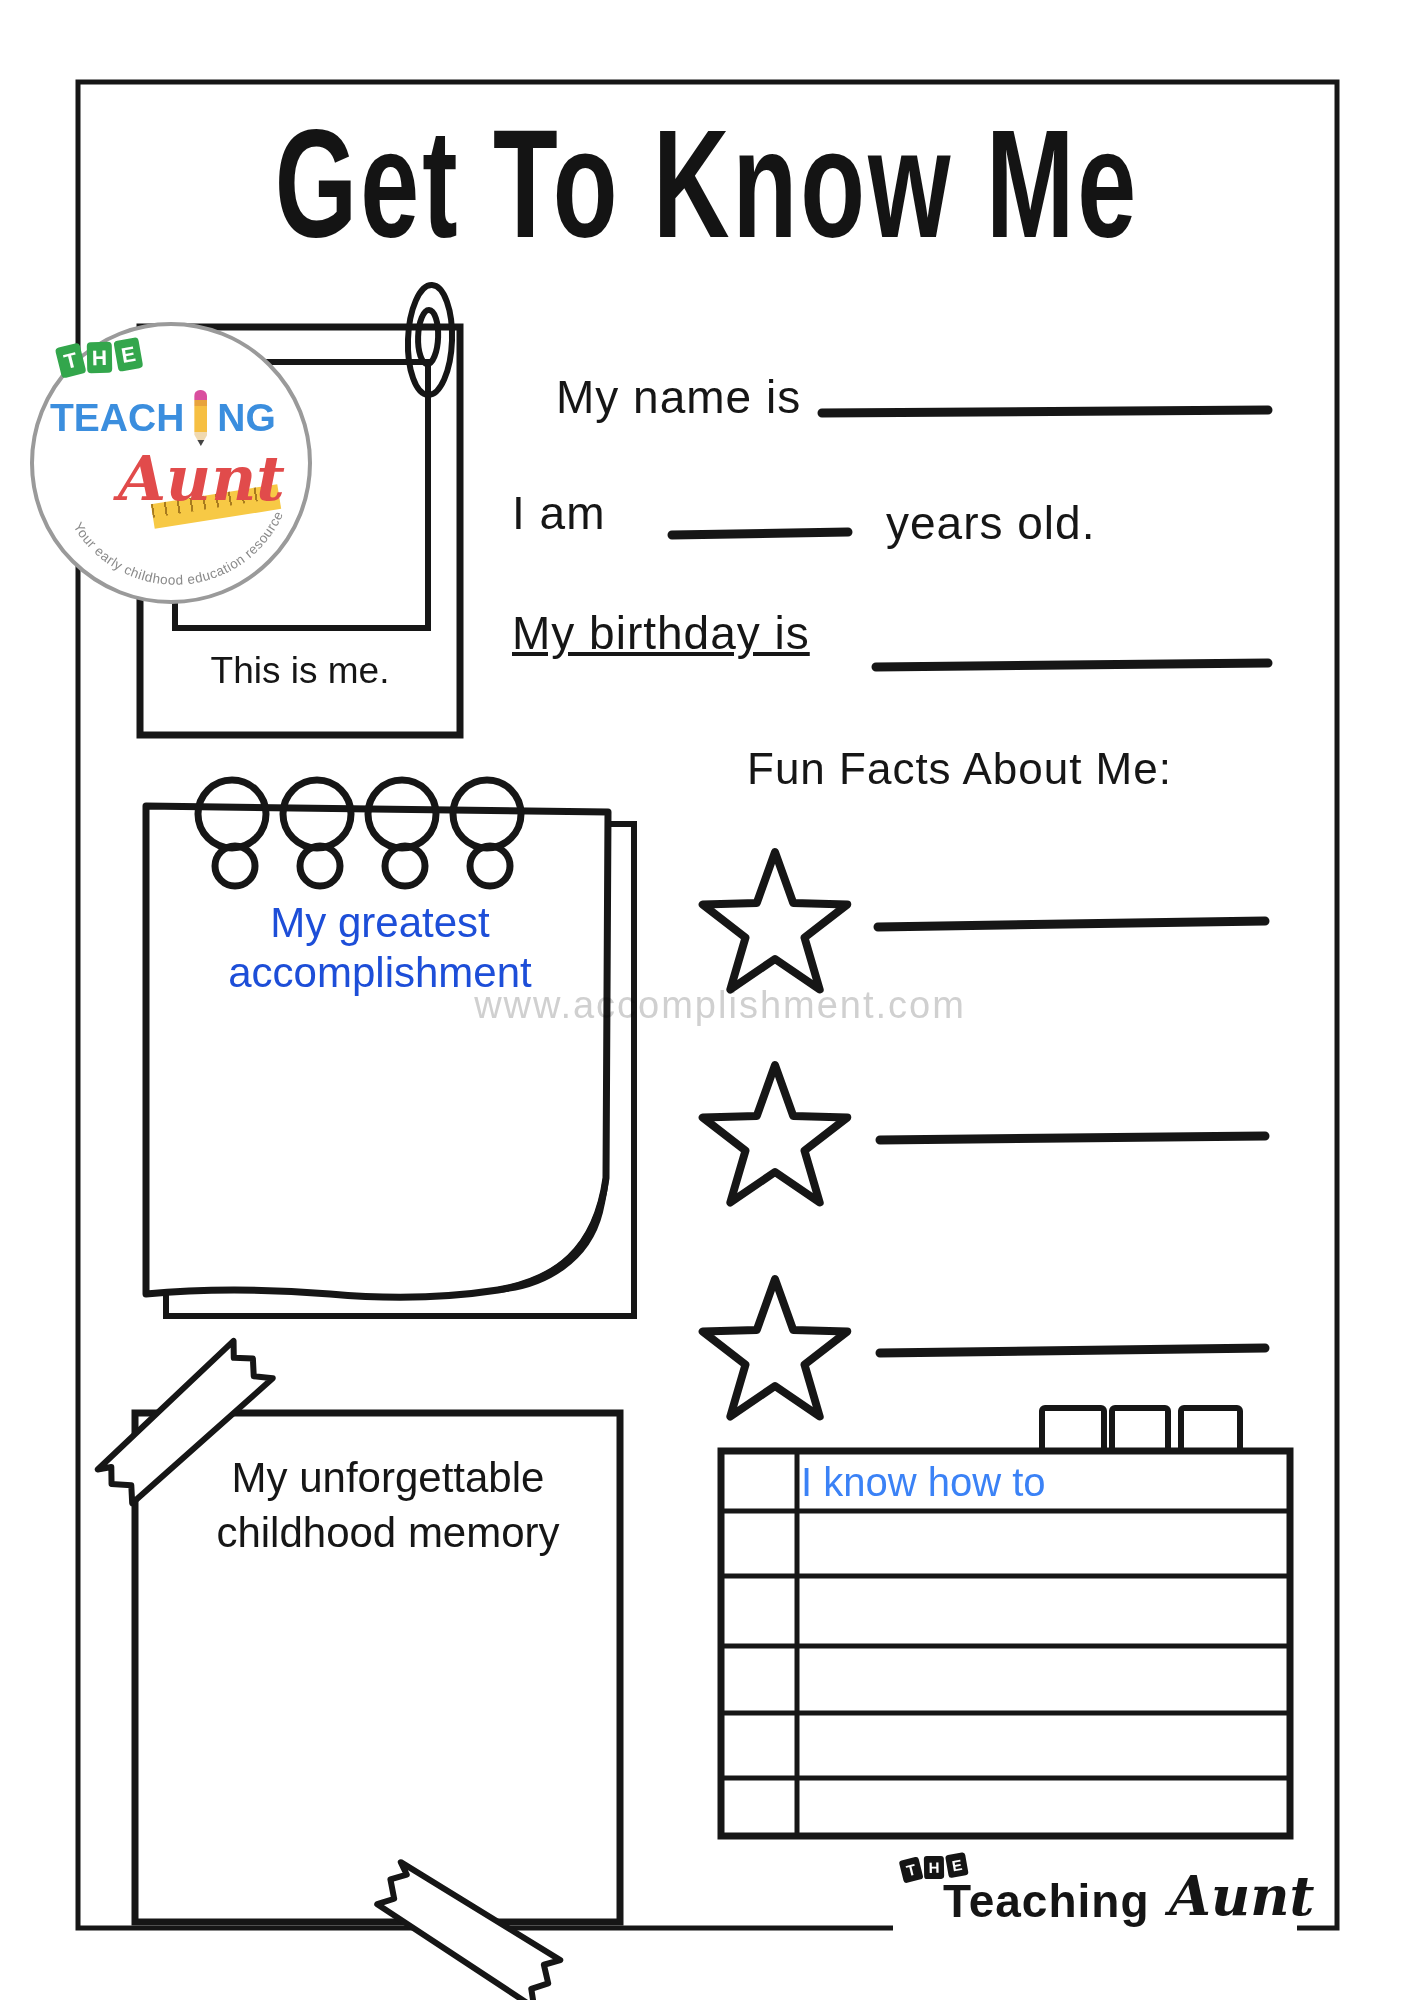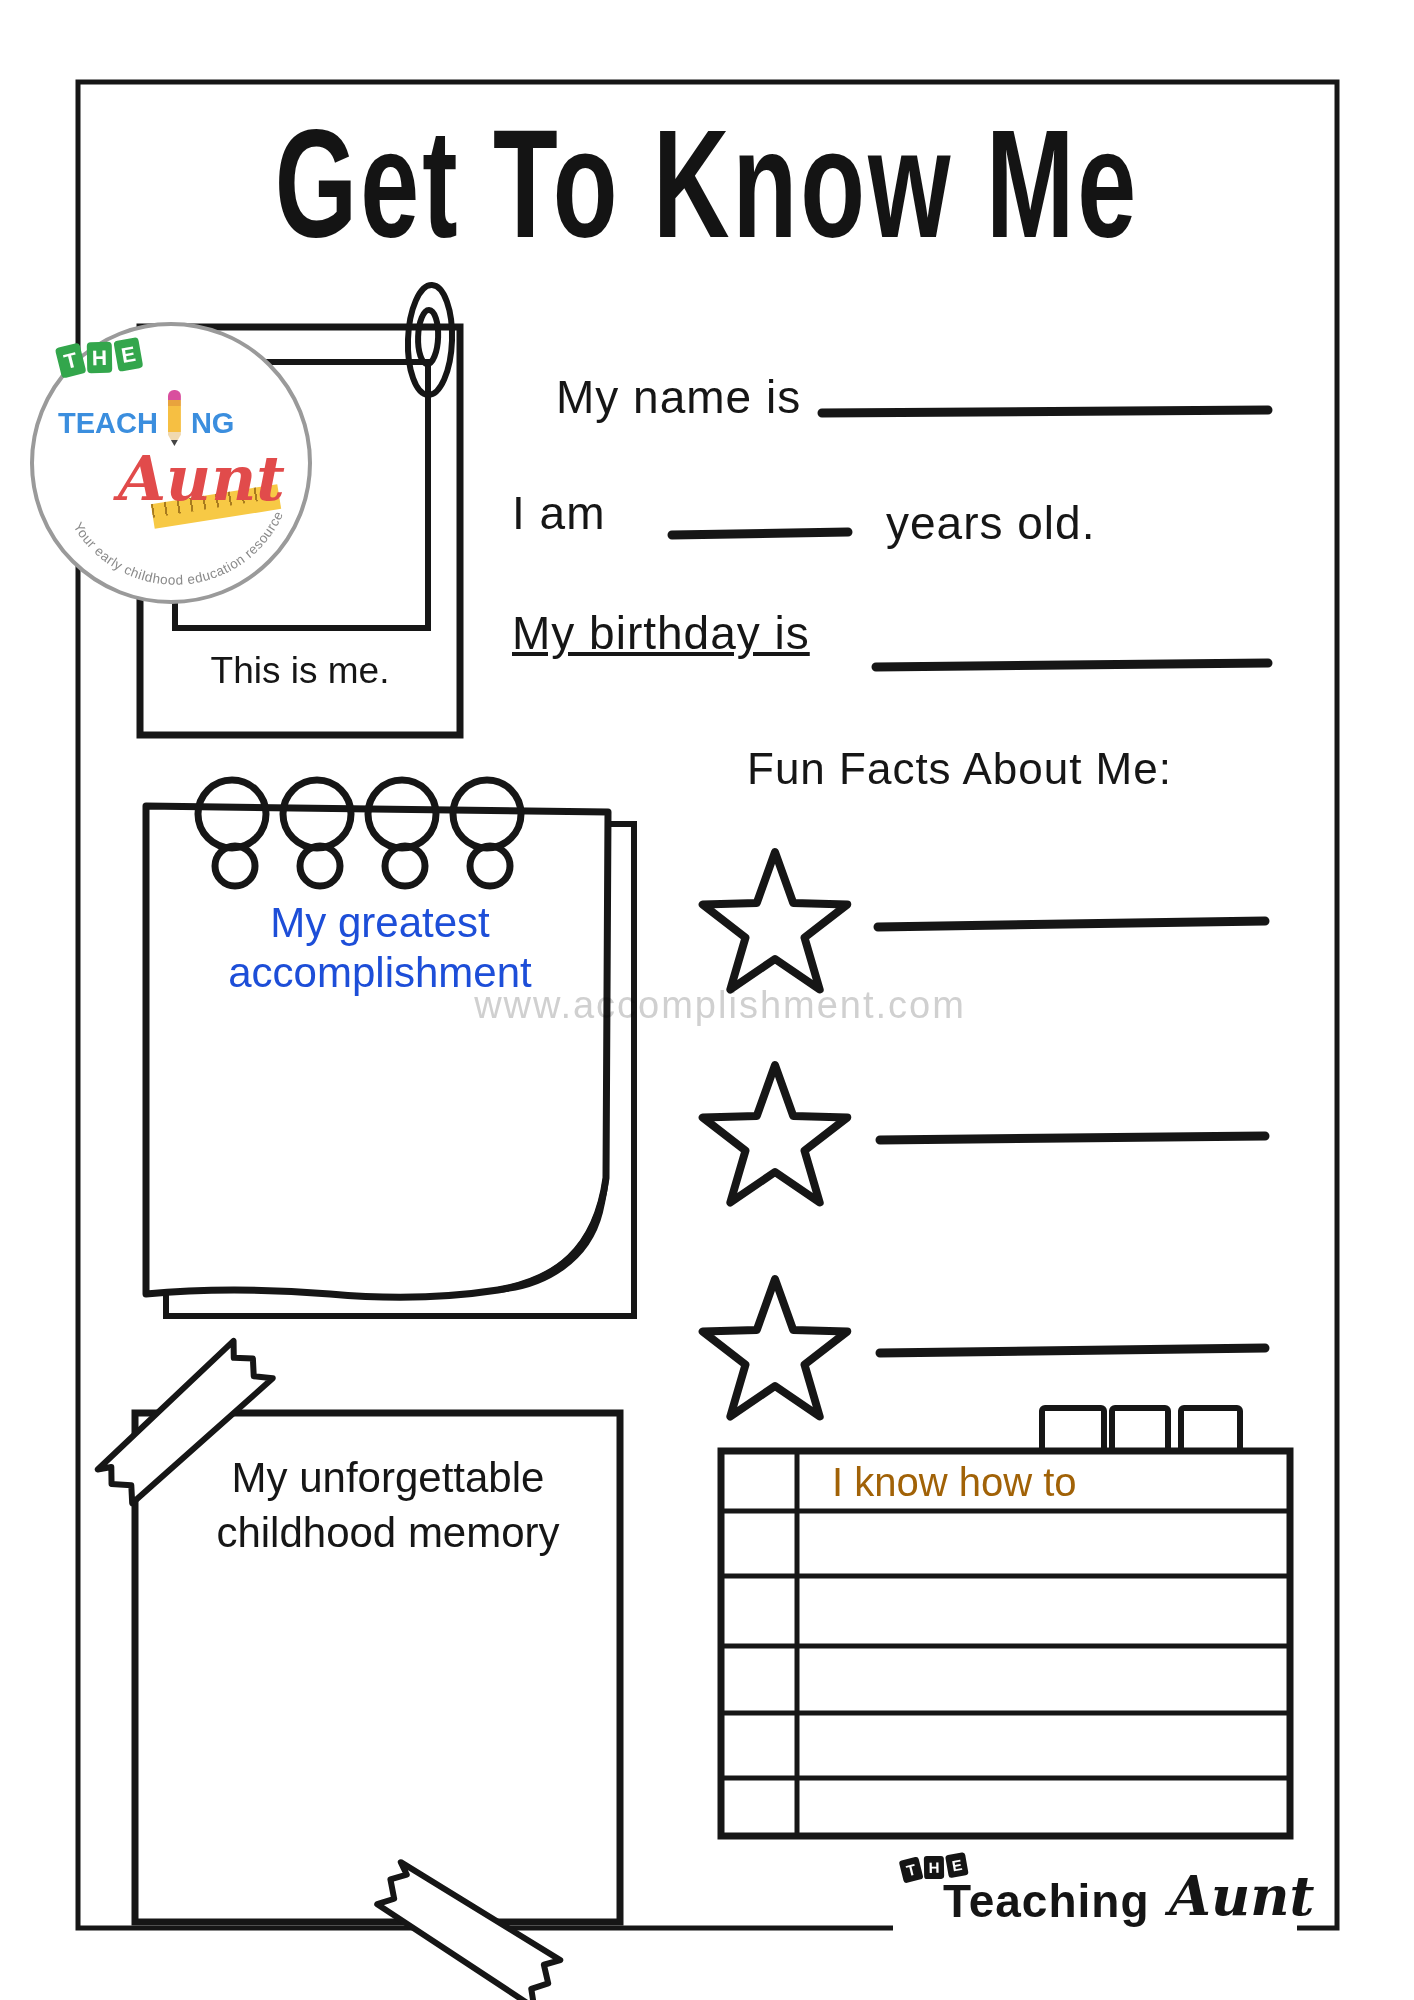--- a/index.html
+++ b/index.html
@@ -19,41 +19,41 @@
   .heading{font-size:44px;letter-spacing:1px;color:#161616;}
   .caption{font-size:37px;color:#161616;}
   .pad-label{
     left:210px;top:898px;width:340px;text-align:center;white-space:normal;
     font-size:42px;line-height:1.18;color:#1d4ed8;
   }
   .memory-label{
     left:158px;top:1450px;width:460px;text-align:center;white-space:normal;
     font-size:42px;line-height:1.32;color:#161616;
   }
-  .knowhow-label{left:832px;top:1460px;font-size:40px;color:#a16207;}
+  .knowhow-label{left:801px;top:1460px;font-size:40px;color:#3b82f6;}
   .watermark{
     left:400px;top:984px;width:640px;text-align:center;z-index:6;
     font-size:38px;letter-spacing:2px;color:#d0d0d0;mix-blend-mode:multiply;
   }
 
   
   .badge{
     left:30px;top:322px;width:282px;height:282px;border-radius:50%;
     background:#ffffff;border:4px solid #9a9a9a;z-index:4;box-sizing:border-box;
   }
   .badge-the{left:24px;top:16px;display:flex;gap:4px;transform:rotate(-6deg);}
   .badge-the span{
     display:block;width:25px;height:31px;background:#33a64c;border-radius:4px;
     color:#fff;font-weight:bold;font-size:21px;text-align:center;line-height:31px;
   }
   .badge-the span:nth-child(1){transform:rotate(-8deg);}
   .badge-the span:nth-child(2){transform:rotate(5deg);}
   .badge-the span:nth-child(3){transform:rotate(-4deg);}
   .badge-teaching{
-    left:24px;top:64px;font-size:29px;font-weight:800;color:#3b8ede;
+    left:16px;top:64px;font-size:39px;font-weight:800;color:#3b8ede;
     letter-spacing:0;display:flex;align-items:flex-end;gap:8px;
   }
   .pencil-i{
     display:inline-block;width:13px;height:56px;margin:0 2px -6px 2px;
     border-radius:6px 6px 0 0;
     background:linear-gradient(180deg,#d94f9e 0 10px,#e8a33d 10px 16px,#f6bf42 16px 42px,#f0d9b0 42px 50px,#444 50px);
     clip-path:polygon(0 0,100% 0,100% 80%,50% 100%,0 80%);
   }
   .badge-aunt{
     left:84px;top:116px;font-family:"DejaVu Serif", serif;font-style:italic;

